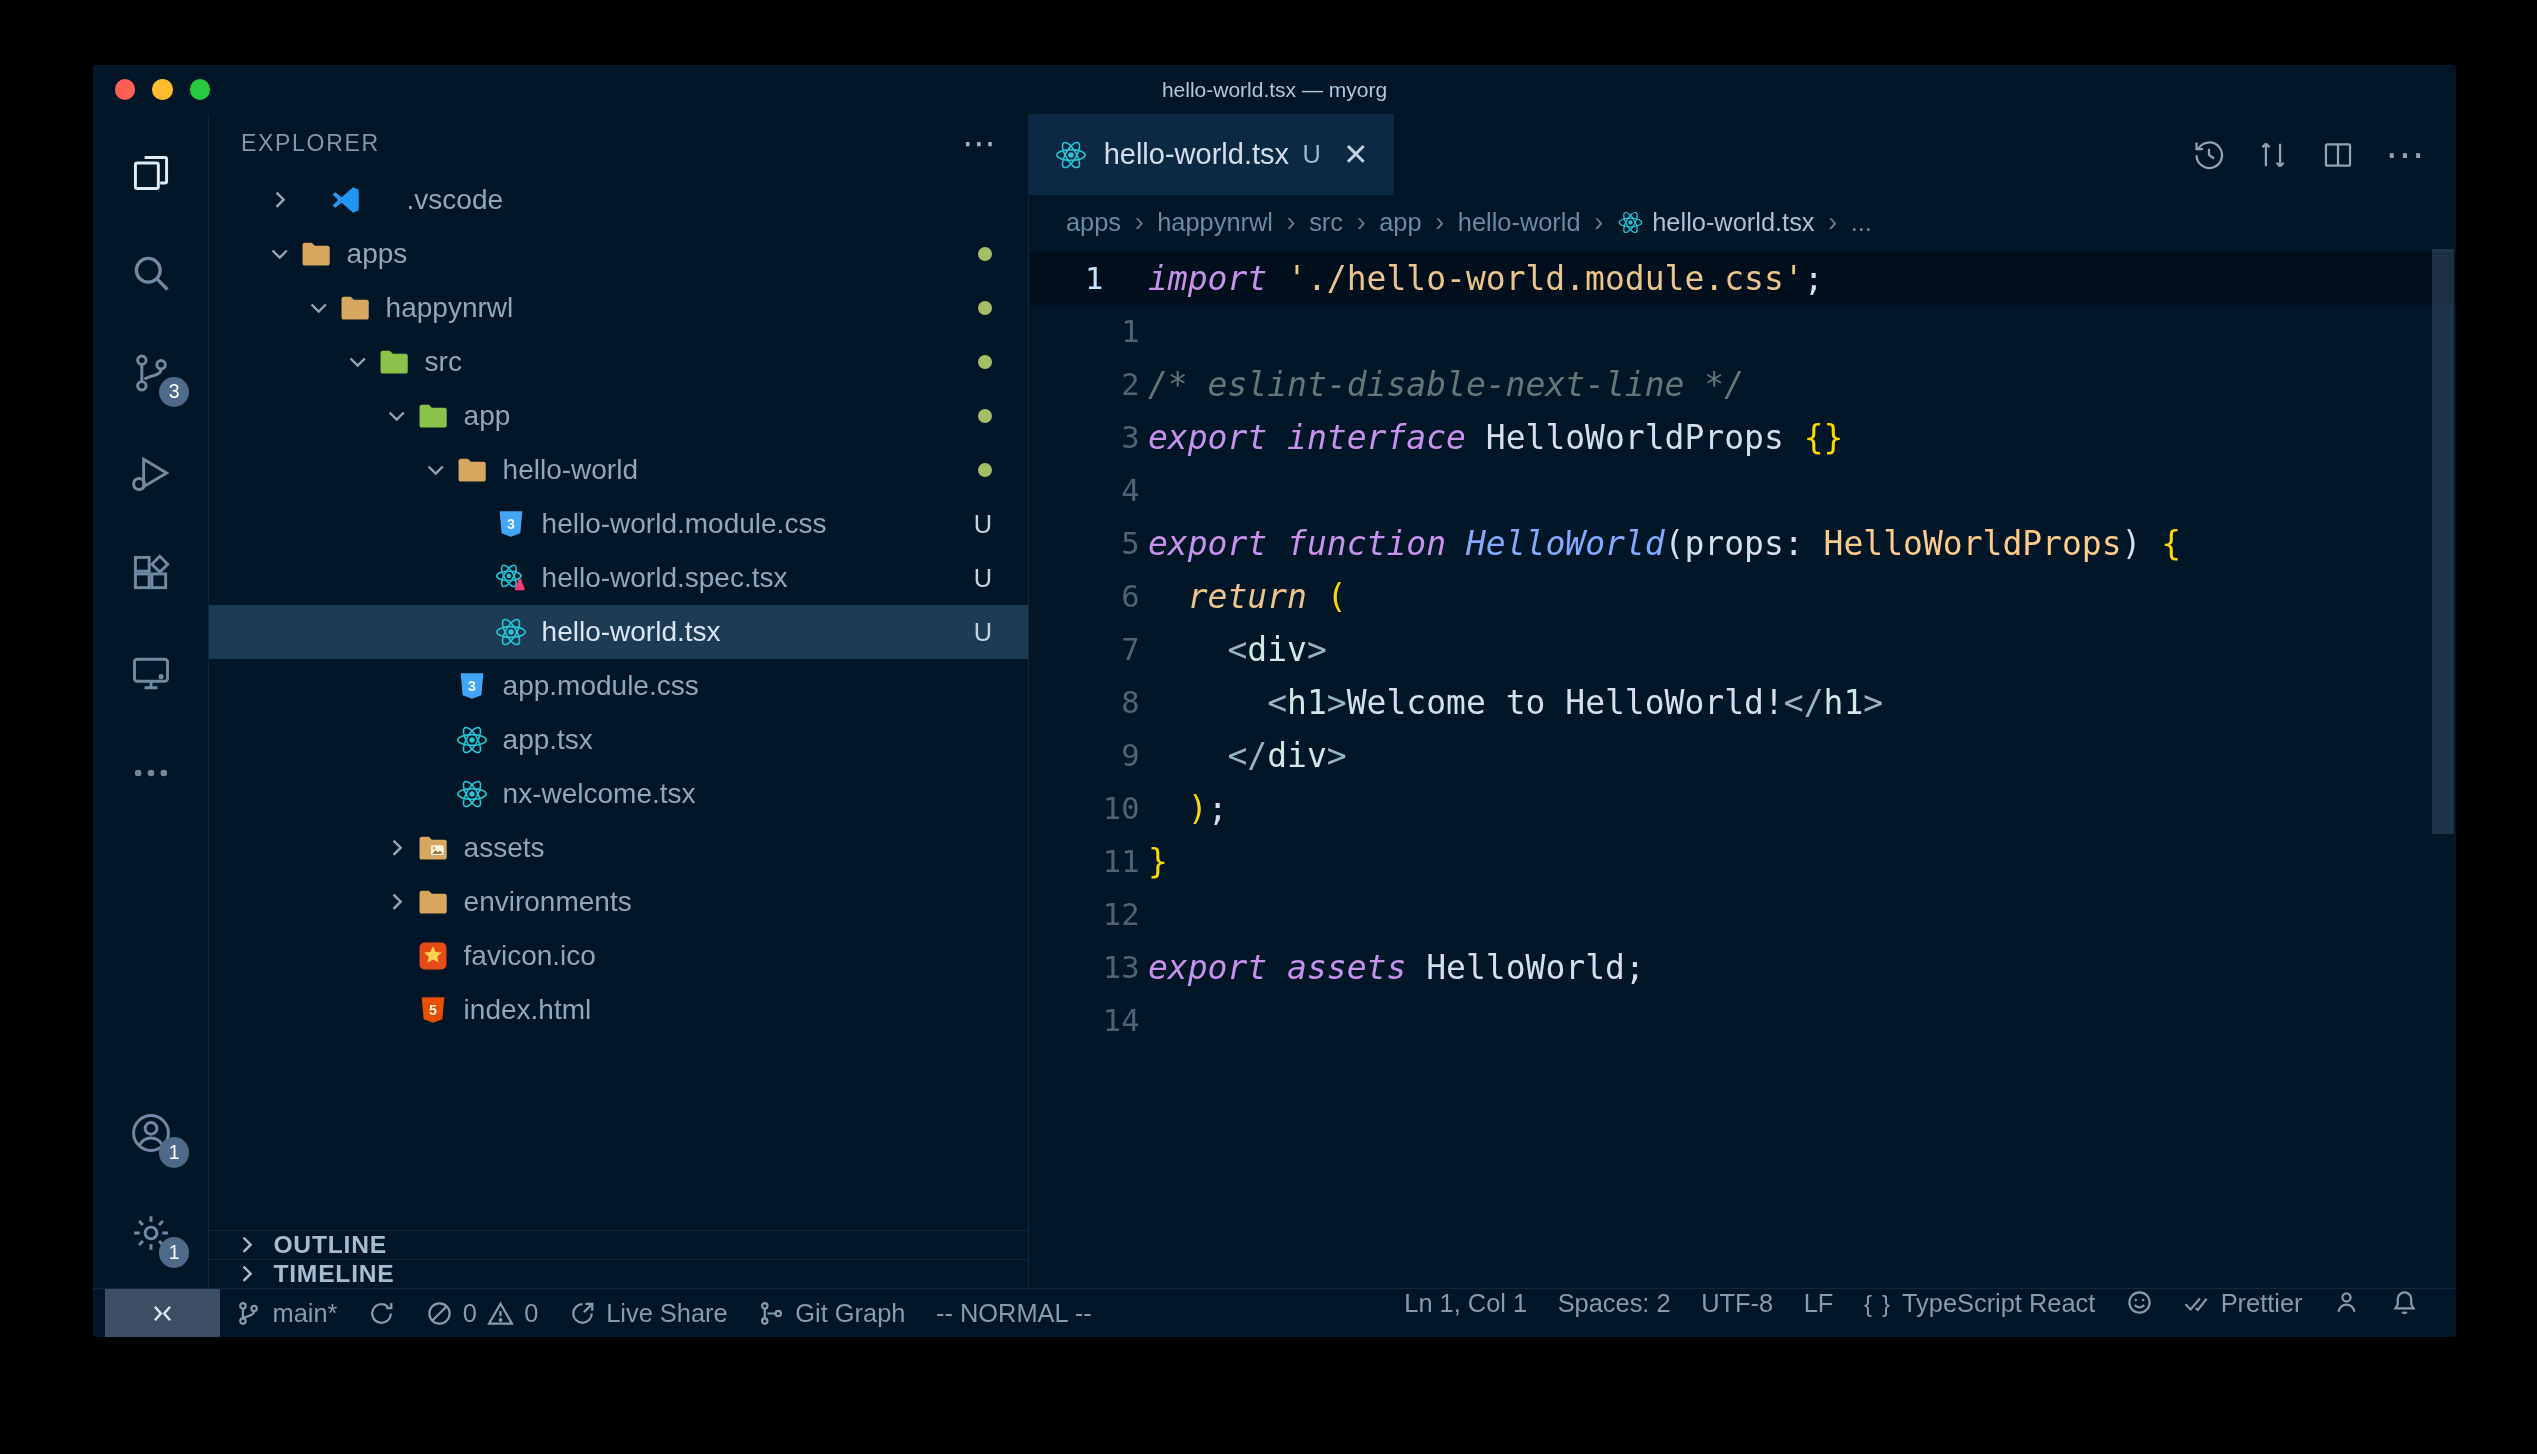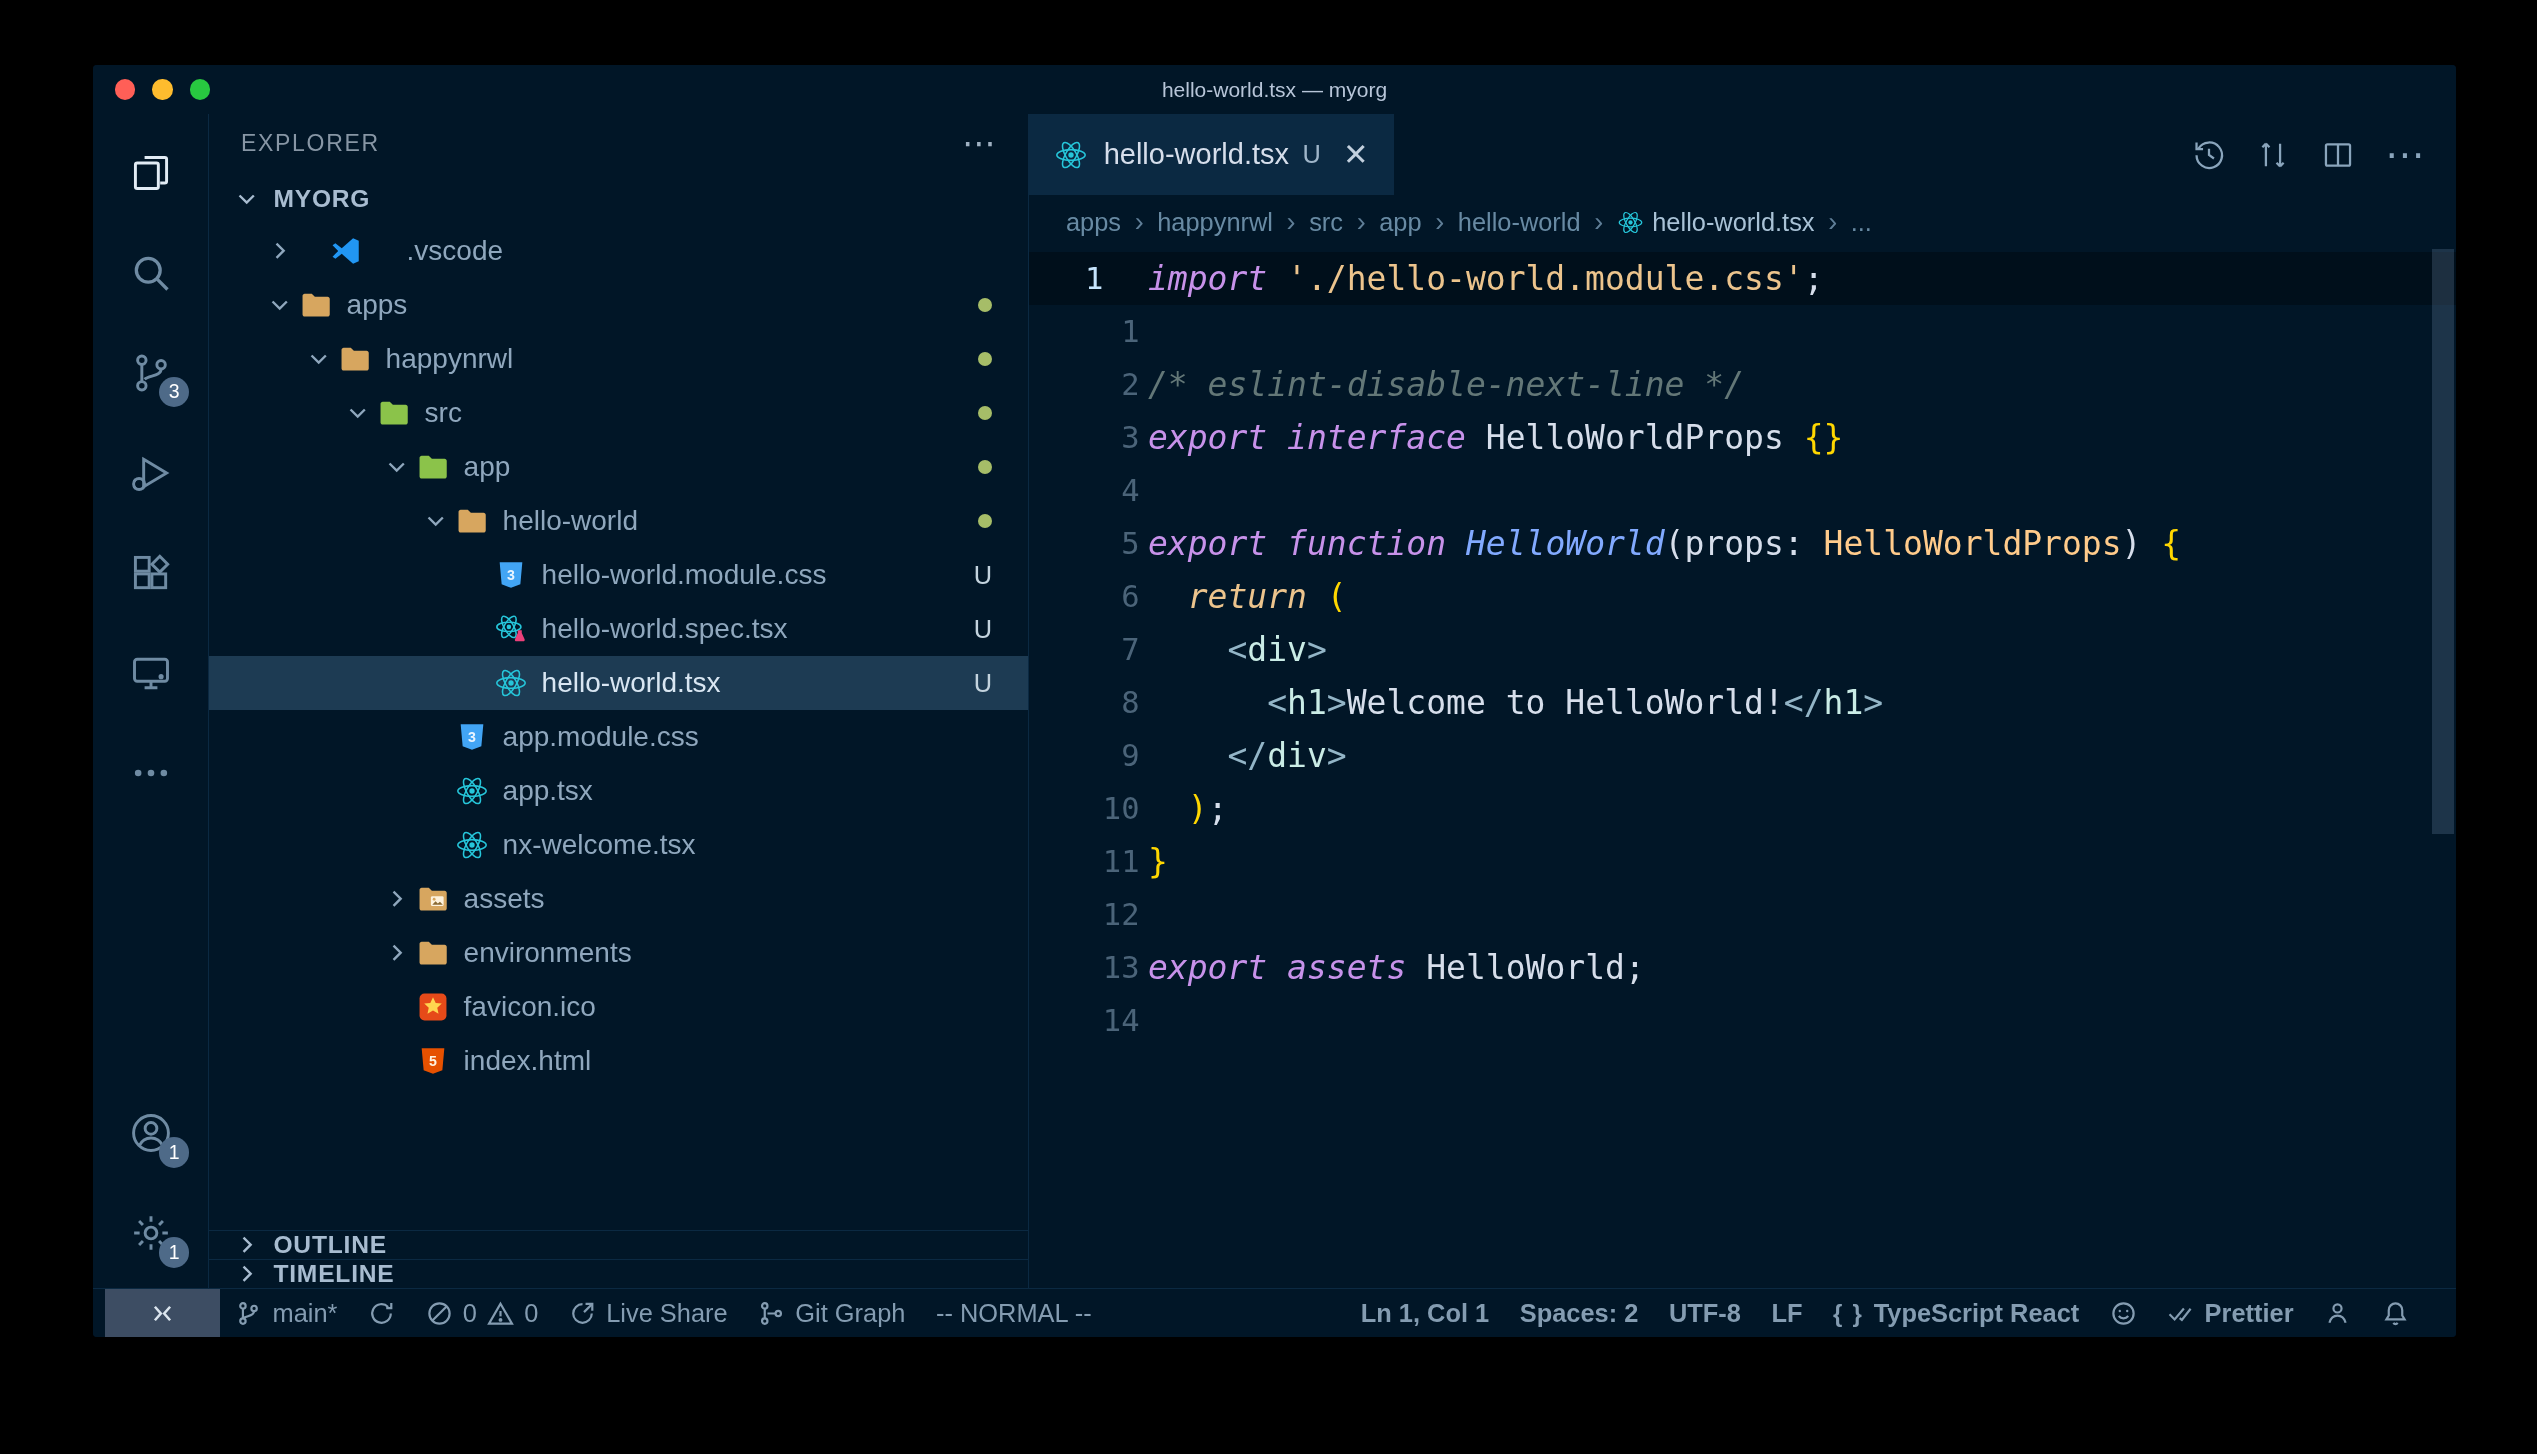--- a/index.html
+++ b/index.html
@@ -80,21 +80,21 @@
   .tok.cm { color:#637777; font-style:italic; }
   .tok.fn { color:#82aaff; font-style:italic; }
   .tok.type { color:#ffcb8b; }
   .tok.br { color:#ffd700; }
   .tok.tag { color:#caece6; }
   .tok.tagp { color:#93b5c7; }
   .scrollbar-thumb { position:absolute; top:0; right:2.5px; width:22px; height:585px; background:rgba(103,134,160,0.28); }
   
   .statusbar { flex:0 0 49px; display:flex; align-items:stretch; background:#011627; border-top:0.8px solid #0b2942; color:#849cb1; font-size:25.4px; }
   .sb-left { display:flex; align-items:stretch;margin-left:12px; }
-  .sb-right { margin-left:auto; display:flex; align-items:center; padding-right:32px;font-weight:bold; }
+  .sb-right { margin-left:auto; display:flex; align-items:flex-start; padding-right:23px; }
   .sb-item { display:flex; align-items:center; gap:10.2px; padding:0 15.3px; cursor:pointer; white-space:nowrap; }
   .sb-item .sbicon svg { width:27px; height:27px; display:block; }
   .sb-remote { background:#3d4d63; color:#dbe5ee; width:115px; justify-content:center; padding:0; }
   .curlies { font-size:24px; letter-spacing:1.7px; }
   [data-name="errors-status-item"] { padding-right:5.1px; }
   [data-name="warnings-status-item"] { padding-left:5.1px; }
 </style>
 </head>
 <body>
 
@@ -198,28 +198,20 @@
               <span class="ab-badge" data-name="settings-badge">1</span>
             </div>
         </div>
       </div>
 
       <div class="sidebar" data-name="explorer-sidebar">
         <div class="sidebar-header" data-name="explorer-header">
           <span data-name="explorer-title">EXPLORER</span>
           <span class="ellip" data-name="explorer-actions-button">⋯</span>
         </div>
-        <div class="section-row" data-name="section-myorg">
-          <span class="chev" data-name="chevron-down-icon">
-              <svg viewBox="0 0 16 16">
-                <path d="M3.5 6l4.5 4.5L12.5 6" fill="none" stroke="currentColor" stroke-width="1.5"></path>
-              </svg>
-            </span>
-          <span data-name="section-label">MYORG</span>
-        </div>
         <div id="tree" data-name="file-tree">
             <div class="tree-row" data-name="tree-item-.vscode" style="padding-left: 51px; gap: 30px;">
               <span class="chev" data-name="chevron-right-icon">
                 <svg viewBox="0 0 16 16">
                   <path d="M6 3.5L10.5 8 6 12.5" fill="none" stroke="currentColor" stroke-width="1.5"></path>
                 </svg>
               </span>
               <span class="ficon" data-name="vscode-icon">
                 <svg viewBox="0 0 24 24">
                   <path d="M17 3l4 1.8v14.4L17 21l-8-7-4.5 3.5L2.5 16l4-4-4-4 2-1.5L9 10z" fill="#2196f3"></path>

